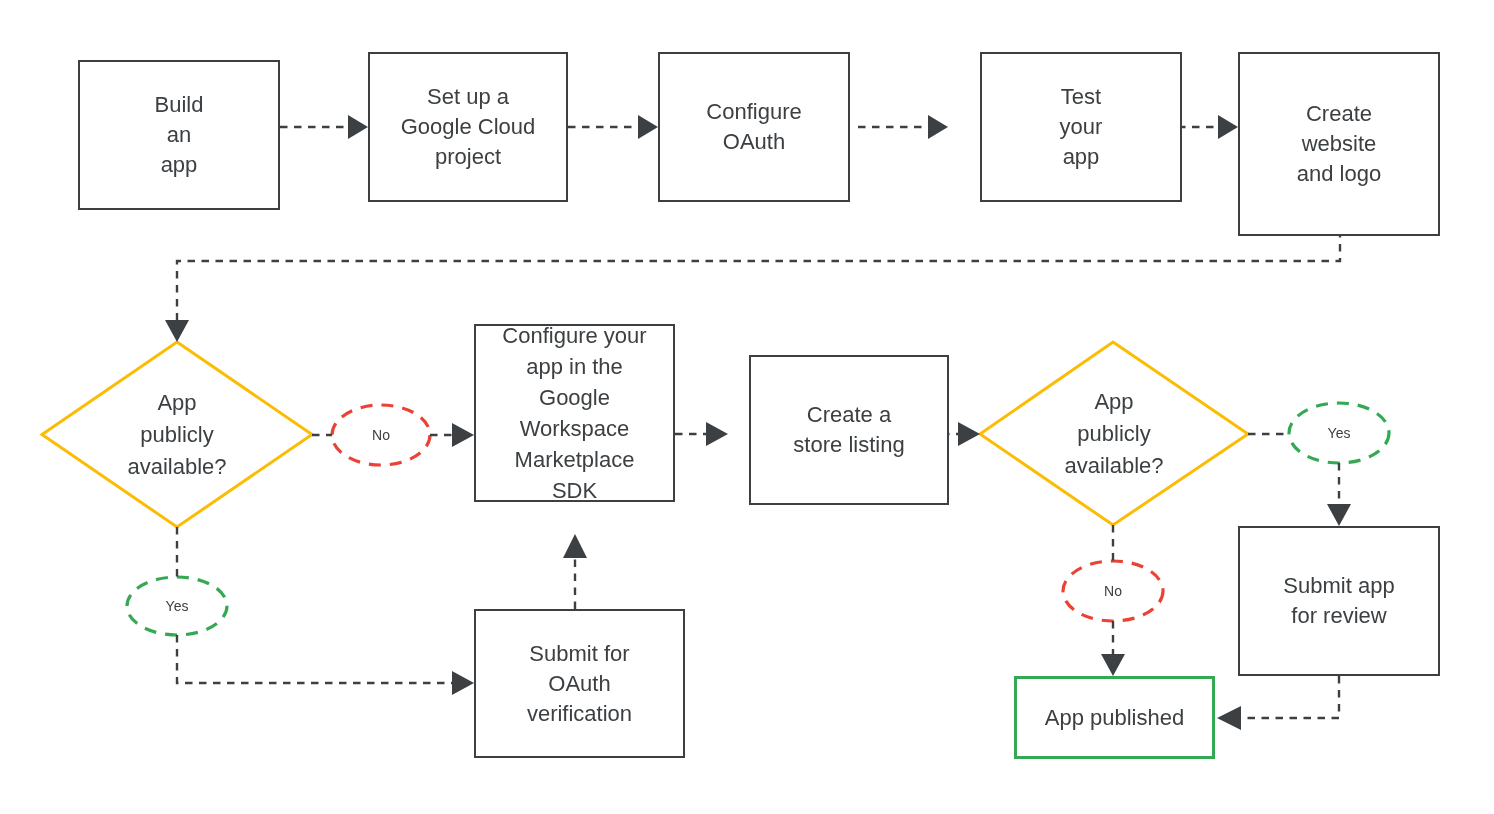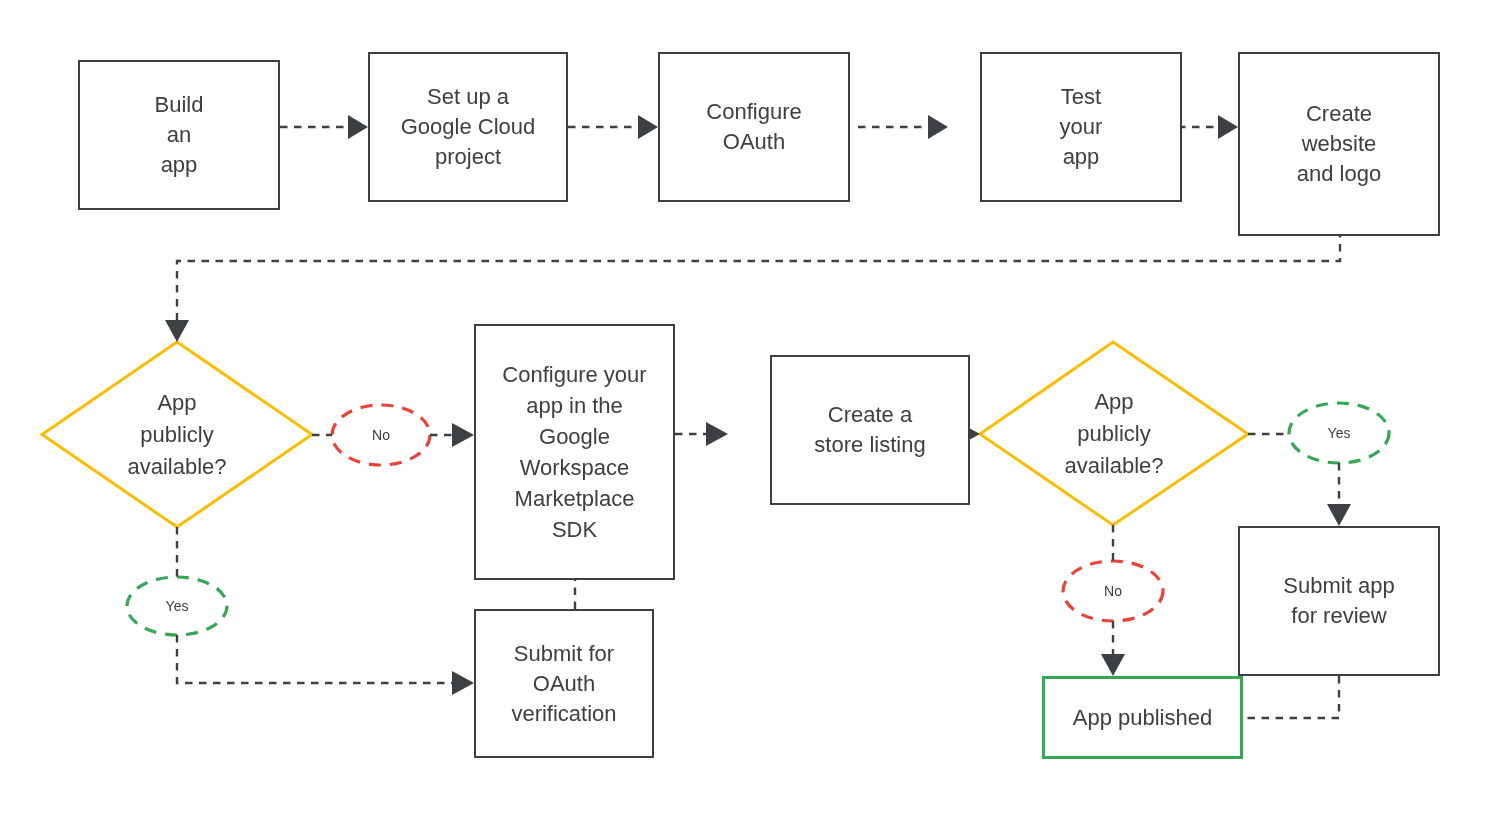--- a/index.html
+++ b/index.html
@@ -153,46 +153,46 @@
 your
 app</div>
   </div>
 
   <div class="node" style="left:1238px; top:52px; width:202px; height:184px;">
     <div class="node-label">Create
 website
 and logo</div>
   </div>
 
-  <div class="node" style="left:474px; top:324px; width:201px; height:256px;">
+  <div class="node" style="left:474px; top:324px; width:201px; height:178px;">
     <div class="node-label tight">Configure your
 app in the
 Google
 Workspace
 Marketplace
 SDK</div>
   </div>
 
-  <div class="node" style="left:770px; top:355px; width:200px; height:150px;">
+  <div class="node" style="left:749px; top:355px; width:200px; height:150px;">
     <div class="node-label">Create a
 store listing</div>
   </div>
 
   <div class="node" style="left:1238px; top:526px; width:202px; height:150px;text-align:center;">
     <div class="node-label">Submit app
 for review</div>
   </div>
 
-  <div class="node" style="left:474px; top:609px; width:180px; height:149px;">
+  <div class="node" style="left:474px; top:609px; width:211px; height:149px;">
     <div class="node-label">Submit for
 OAuth
 verification</div>
   </div>
 
-  <div class="node published" style="left:1014px; top:676px; width:201px; height:83px;margin-left:28px;">
+  <div class="node published" style="left:1014px; top:676px; width:201px; height:83px;">
     <div class="node-label">App published</div>
   </div>
 
   <div class="diamond-label" style="left:42px; top:342px; width:270px; height:185px;">App
 publicly
 available?</div>
   <div class="diamond-label" style="left:980px; top:342px; width:268px; height:183px;">App
 publicly
 available?</div>
 

